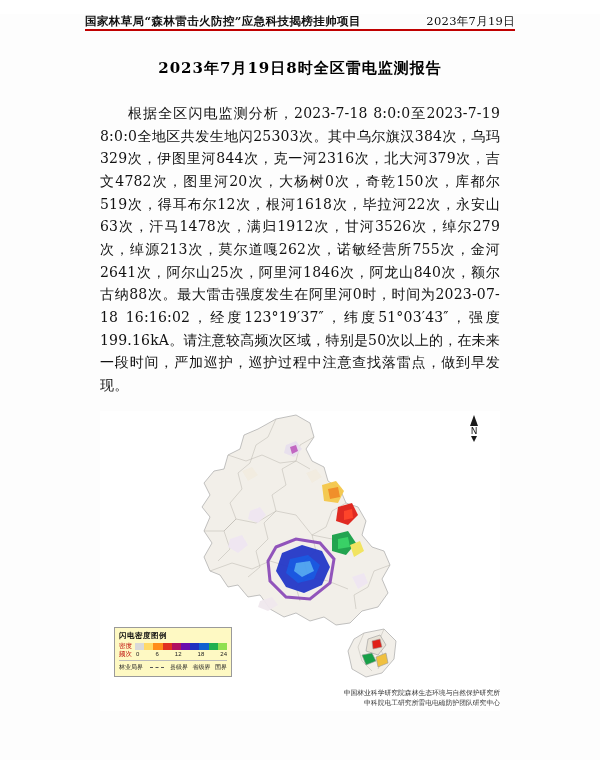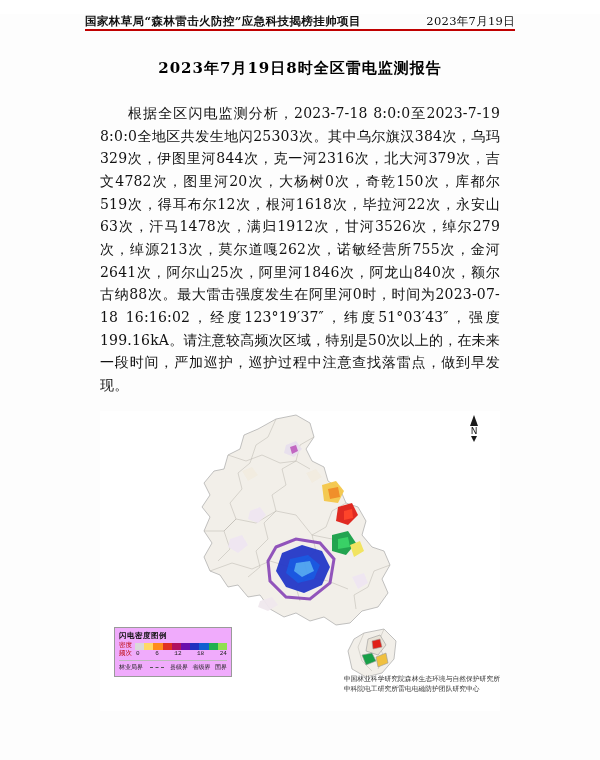--- a/index.html
+++ b/index.html
@@ -118,23 +118,23 @@
     border-right: 3px solid transparent;
     border-top: 6px solid #1a1a1a;
   }
   
   .legend {
     position: absolute;
     left: 14px;
     bottom: 34px;
     width: 118px;
     border: 1px solid #9a9a9a;
-    background: #f0abfc;
+    background: #fef9c3;
     padding: 3px 4px 4px 4px;
-    font-family: Liberation Mono, monospace;
+    font-family: Liberation Sans, sans-serif;
   }
   .legend-title {
     font-size: 7.5px;
     font-weight: bold;
     color: #111;
     margin-bottom: 2px;
     letter-spacing: 0.5px;
   }
   .legend-row {
     display: flex;
@@ -178,21 +178,22 @@
   .legend-sub .symline {
     display: inline-block;
     width: 14px;
     border-top: 1px dashed #555;
     height: 0;
     margin: 0 2px;
   }
   .footer-note {
     position: absolute;
     right: 0;
-    bottom: 16px;
+    bottom: 2px;
+    text-align: right;
     font-family: "DejaVu Serif", "Liberation Serif", serif;
     font-size: 6.8px;
     color: #333;
     line-height: 1.45;
   }
 </style>
 </head>
 <body>
 
 <div class="page">

